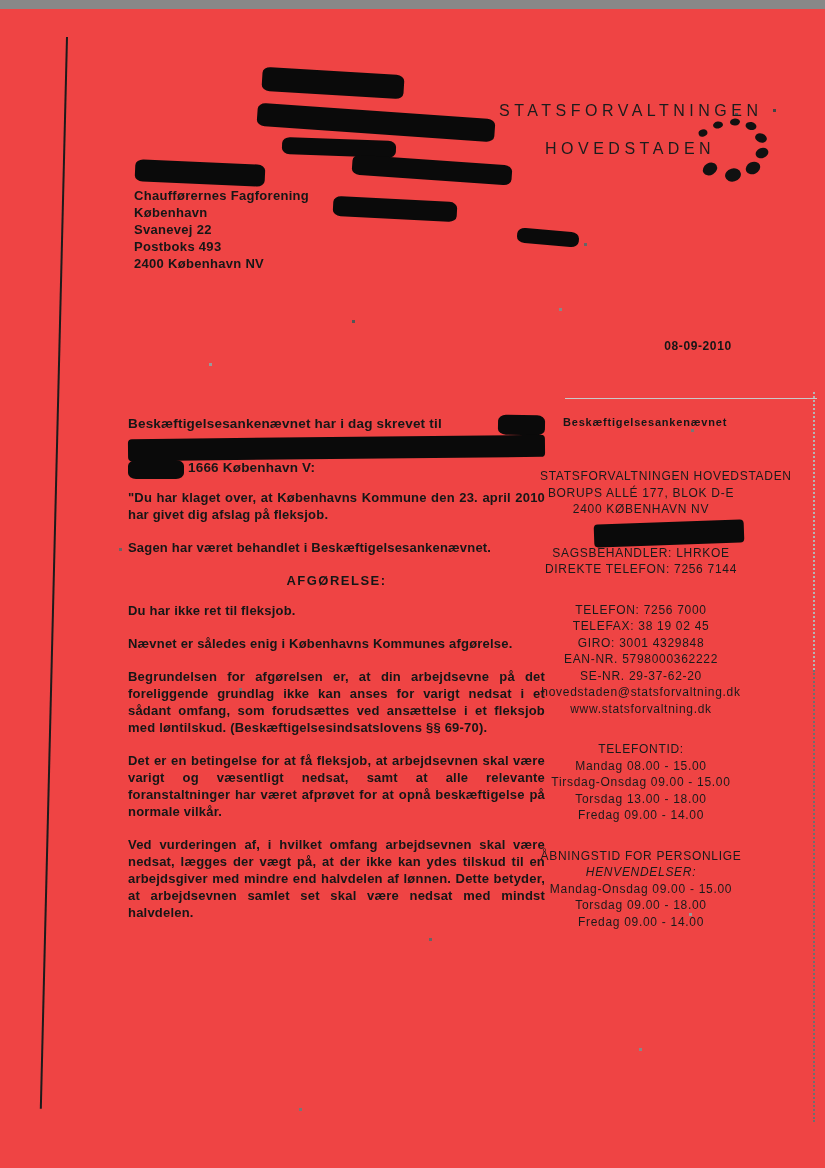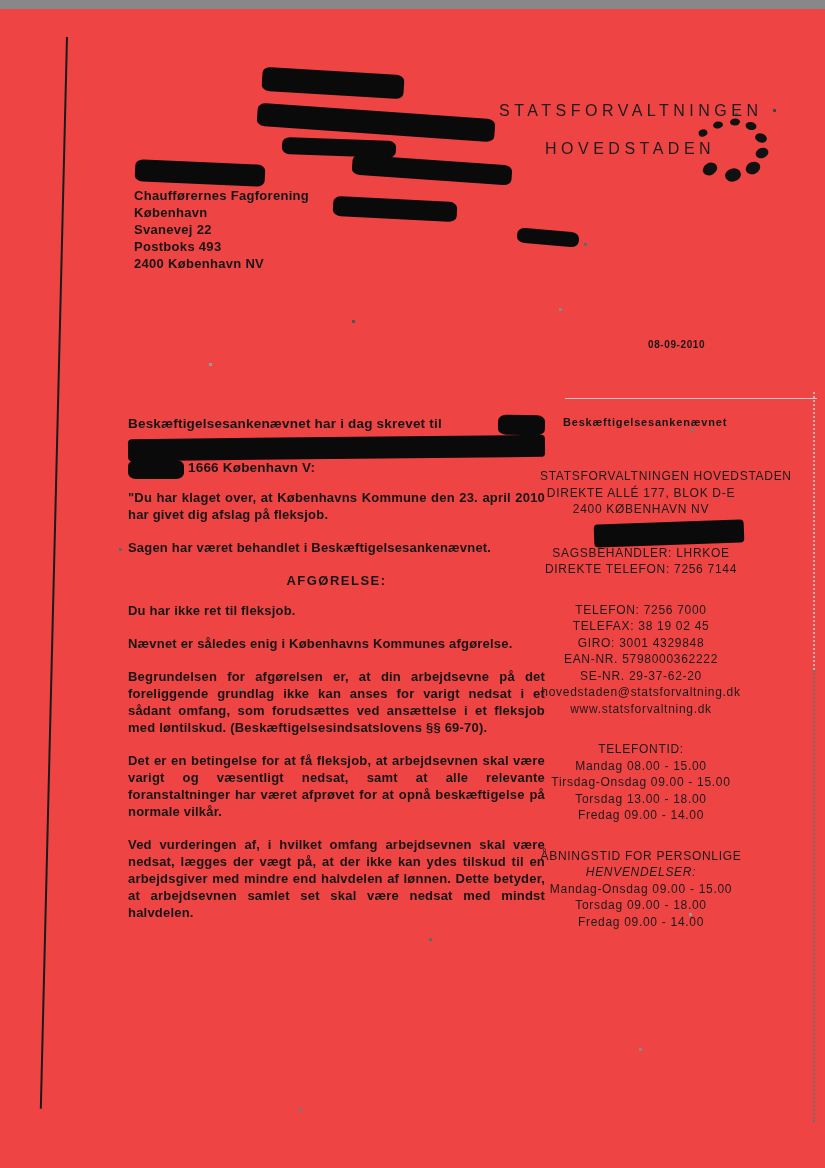--- a/index.html
+++ b/index.html
@@ -53,22 +53,22 @@
   
   .org1{position:absolute;left:499px;top:93px;font-size:16px;font-weight:500;
     letter-spacing:4.5px;color:#1c1c1c;}
   .org2{position:absolute;left:545px;top:131px;font-size:16px;font-weight:500;
     letter-spacing:4.5px;color:#1c1c1c;}
   .logo-dots{position:absolute;left:690px;top:108px;}
   
   .recipient{position:absolute;left:134px;top:178px;font-size:13px;font-weight:700;
     line-height:17px;letter-spacing:.3px;}
   
-  .date{position:absolute;left:648px;top:330px;width:100px;text-align:left;
-    font-size:10px;font-weight:700;letter-spacing:.6px;}
+  .date{position:absolute;left:648px;top:330px;width:100px;text-align:center;
+    font-size:12px;font-weight:700;letter-spacing:.6px;}
   
   .head1{position:absolute;left:128px;top:407px;width:493px;font-size:13.5px;
     font-weight:700;letter-spacing:.2px;}
   .head3{position:absolute;left:188px;top:451px;font-size:13.5px;font-weight:700;
     letter-spacing:.2px;}
   .body-col{position:absolute;left:128px;top:480px;width:417px;font-size:13px;
     font-weight:700;line-height:17px;letter-spacing:.2px;text-align:justify;}
   .body-col p{margin:0 0 16px 0;}
   .decision{ text-align:center;letter-spacing:1.5px;margin:2px 0 13px 0 !important;}
   
@@ -140,21 +140,21 @@
     <p>Du har ikke ret til fleksjob.</p>
     <p>Nævnet er således enig i Københavns Kommunes afgørelse.</p>
     <p>Begrundelsen for afgørelsen er, at din arbejdsevne på det foreliggende grundlag ikke kan anses for varigt nedsat i et sådant omfang, som forudsættes ved ansættelse i et fleksjob med løntilskud. (Beskæftigelsesindsatslovens §§ 69-70).</p>
     <p>Det er en betingelse for at få fleksjob, at arbejdsevnen skal være varigt og væsentligt nedsat, samt at alle relevante foranstaltninger har været afprøvet for at opnå beskæftigelse på normale vilkår.</p>
     <p>Ved vurderingen af, i hvilket omfang arbejdsevnen skal være nedsat, lægges der vægt på, at der ikke kan ydes tilskud til en arbejdsgiver med mindre end halvdelen af lønnen. Dette betyder, at arbejdsevnen samlet set skal være nedsat med mindst halvdelen.</p>
   </div>
 
   <div class="sb-head">Beskæftigelsesankenævnet</div>
   <div class="sb">
     <div>STATSFORVALTNINGEN HOVEDSTADEN</div>
-    <div>DIREKTE ALLÉ 177, BLOK D-E</div>
+    <div>BORUPS ALLÉ 177, BLOK D-E</div>
     <div>2400 KØBENHAVN NV</div>
     <div class="gap-j"></div>
     <div>SAGSBEHANDLER: LHRKOE</div>
     <div>DIREKTE TELEFON: 7256 7144</div>
     <div class="gap-m"></div>
     <div>TELEFON: 7256 7000</div>
     <div>TELEFAX: 38 19 02 45</div>
     <div>GIRO: 3001 4329848</div>
     <div>EAN-NR. 5798000362222</div>
     <div>SE-NR. 29-37-62-20</div>

